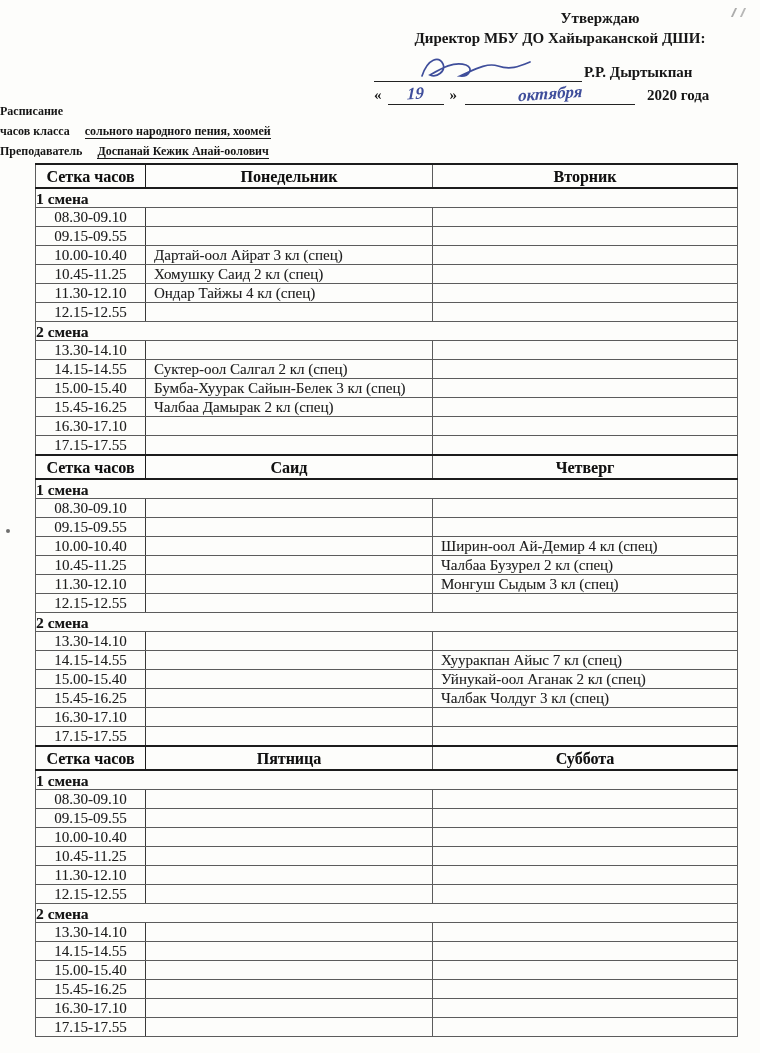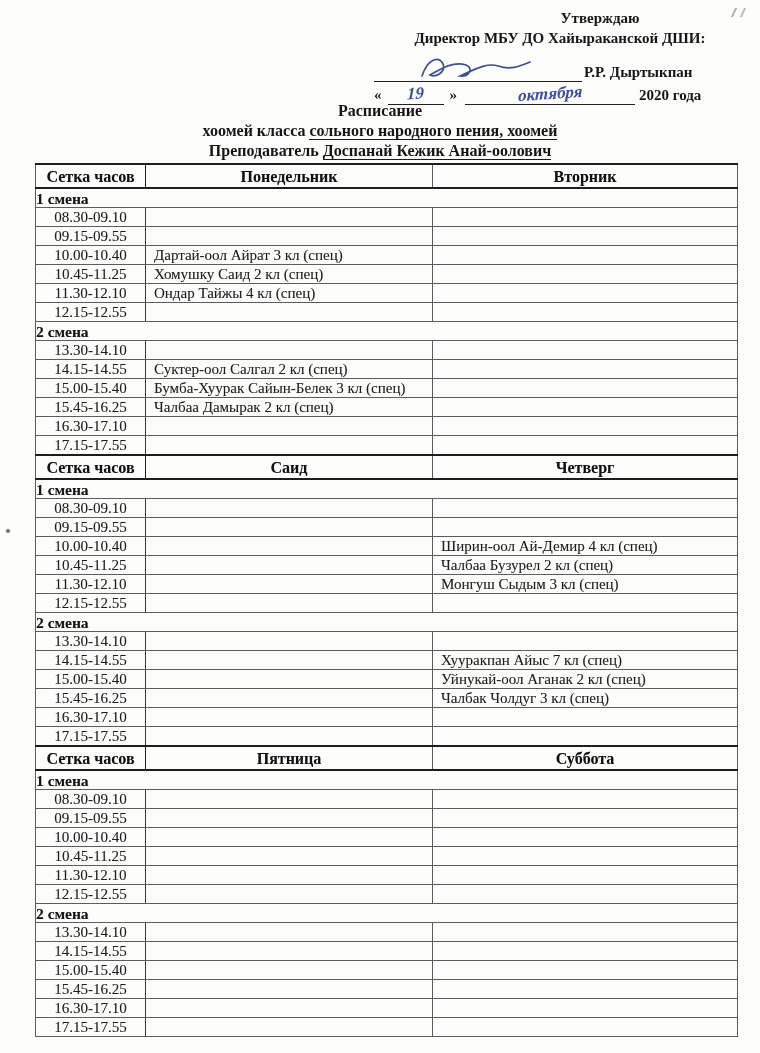--- a/index.html
+++ b/index.html
@@ -21,24 +21,24 @@
   .a2{text-align:center;white-space:nowrap;}
   .a3,.a4{display:flex;align-items:flex-end;white-space:nowrap;margin-top:2px;}
   .blank{display:inline-block;border-bottom:1.4px solid #222;text-align:center;position:relative;}
   .sig-blank{width:208px;height:20px;}
   .sig{position:absolute;left:38px;bottom:-3px;}
   .nm{margin-left:2px;margin-top:12px;}
   .day-blank{width:56px;height:20px;margin:0 6px;}
   .month-blank{width:170px;height:20px;margin-left:8px;margin-right:2px;}
   .hw{display:inline-block;font-style:italic;font-weight:bold;
     color:var(--ink,#3f4e9b);font-size:17px;transform:rotate(-4deg) skewX(-6deg);line-height:18px;}
-  .yr{margin-left:2px;}
+  .yr{margin-left:10px;}
   
-  .title{position:absolute;top:101px;left:0;width:100%;text-align:center;font-weight:bold;font-size:16px;line-height:20px;color:#151515;}
-  .u{border-bottom:1.6px solid #1a1a1a;}
+  .title{position:absolute;top:101px;left:0;width:100%;font-weight:bold;font-size:12px;line-height:20px;color:#151515;}
+  .u{border-bottom:1.6px solid #1a1a1a;margin-left:12px;}
   
   .sched{position:absolute;top:163px;left:35px;width:702px;border-collapse:collapse;table-layout:fixed;}
   .sched td{
     border:1px solid #5c5c5c;height:18px;font-size:15px;line-height:17px;
     padding:0 2px 0 8px;vertical-align:middle;white-space:nowrap;overflow:hidden;
     text-shadow:0.2px 0.2px 0 rgba(70,70,70,0.35);
   }
   .sched .head-row td{
     font-weight:bold;font-size:16px;text-align:center;height:22px;padding:0;
     border-top:2px solid #1c1c1c;border-bottom:2px solid #1c1c1c;color:#101010;
@@ -74,21 +74,21 @@
       <span>»</span>
       <span class="blank month-blank">
         <span class="hw">октября</span>
       </span>
       <span class="yr">2020 года</span>
     </div>
   </div>
 
   <div class="title">
     <div>Расписание</div>
-    <div><span>хоомей класса </span><span class="u">сольного народного пения, хоомей</span></div>
+    <div><span>часов класса </span><span class="u">сольного народного пения, хоомей</span></div>
     <div><span>Преподаватель </span><span class="u">Доспанай Кежик Анай-оолович</span></div>
   </div>
 
   <table class="sched">
     <colgroup>
         <col style="width:110px">
         <col style="width:287px">
         <col style="width:305px">
       </colgroup>
     <tbody>

